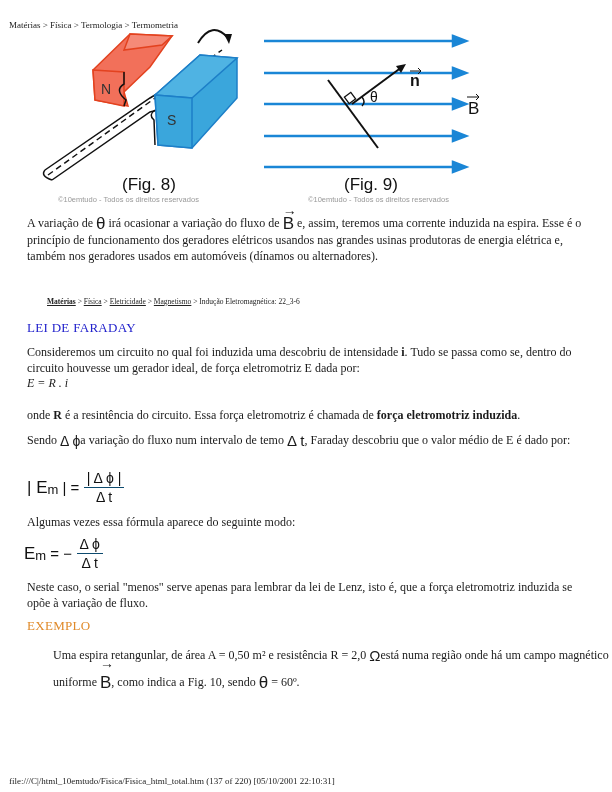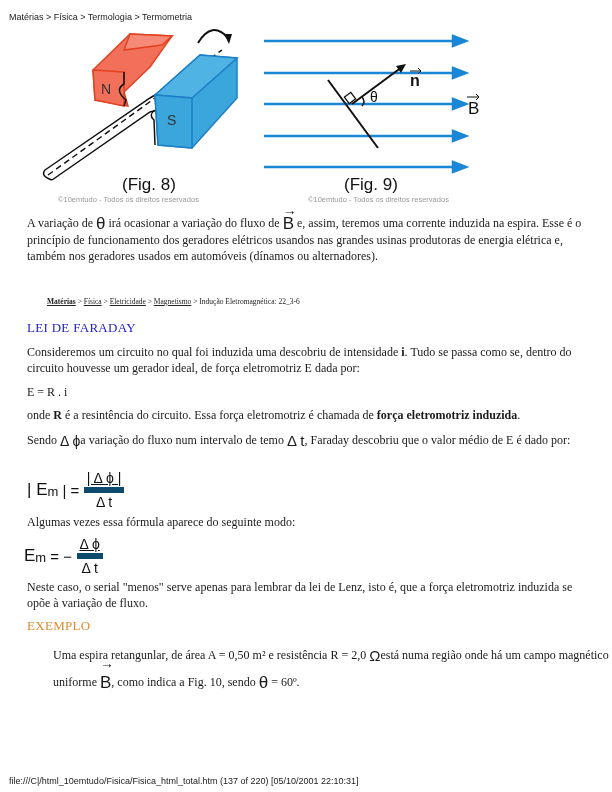--- a/index.html
+++ b/index.html
@@ -1,36 +1,36 @@
 <!DOCTYPE html>
 <html><head>
 <meta charset="utf-8">
 <style>
   html, body { margin: 0; padding: 0; background: #ffffff; }
   body { width: 612px; height: 792px; position: relative; overflow: hidden; color: #1a1a1a; }
-  .crumb-top { position: absolute; left: 9px; top: 12px; font-family: Liberation Sans, sans-serif; font-size: 9px; color: #222; }
+  .crumb-top { position: absolute; left: 9px; top: 20px; font-family: Liberation Serif, serif; font-size: 9px; color: #222; }
   .figs { position: absolute; left: 0; top: 20px; width: 612px; height: 185px; }
   .fig-caption { font-family: "Liberation Sans", sans-serif; font-size: 17px; fill: #111; }
   .fig-copy { font-family: "Liberation Sans", sans-serif; font-size: 7.5px; fill: #999; }
   .content { position: absolute; left: 27px; top: 215px; width: 560px; font-family: "Liberation Serif", serif; font-size: 12px; line-height: 16px; color: #1a1a1a; }
   .content p { margin: 0; }
   .sym { font-family: "Liberation Sans", sans-serif; font-size: 17px; vertical-align: -2px; }
   .vec { display: inline-block; position: relative; font-family: "Liberation Sans", sans-serif; font-size: 17px; vertical-align: -2px; }
   .vec .arr { position: absolute; left: 0px; top: -12px; font-size: 14px; line-height: 12px; }
   .crumb2 { position: absolute; left: 27px; top: 297px; font-family: "Liberation Serif", serif; font-size: 7.5px; color: #222; }
   .crumb2 a { color: #222; text-decoration: underline; }
   .crumb2 .b { font-weight: bold; margin-left: 20px; }
   .h-faraday { position: absolute; left: 27px; top: 320px; font-family: "Liberation Serif", serif; font-size: 13px; color: #2222cc; letter-spacing: 0.3px; }
   .h-exemplo { position: absolute; left: 27px; top: 618px; font-family: "Liberation Serif", serif; font-size: 13px; color: #e08a2a; letter-spacing: 0.3px; }
   .blk { position: absolute; left: 27px; width: 560px; font-family: "Liberation Serif", serif; font-size: 12px; line-height: 16px; color: #1a1a1a; }
   .formula { position: absolute; font-family: "Liberation Sans", sans-serif; color: #111; }
   .frac { display: inline-block; text-align: center; vertical-align: middle; font-size: 14px; line-height: 16px; }
-  .frac .num { border-bottom: 6px solid #0c4a6e; padding: 0 3px 1px; display: block; text-decoration: underline; }
+  .frac .num { border-bottom: 1px solid #0c4a6e; padding: 0 3px 1px; display: block; }
   .frac .den { display: block; padding-top: 1px; }
-  .footer { position: absolute; left: 9px; top: 776px; font-family: Liberation Sans, sans-serif; font-size: 9px; color: #222; }
+  .footer { position: absolute; left: 9px; top: 776px; font-family: Liberation Serif, serif; font-size: 9px; color: #222; }
 </style>
 </head>
 <body>
 
 <div class="crumb-top">Matérias &gt; Física &gt; Termologia &gt; Termometria</div>
 
 <svg class="figs" viewBox="0 0 612 185" width="612" height="185">
 
   <g>
 
@@ -99,21 +99,21 @@
 <div class="crumb2">
   <a class="b">Matérias</a><span> &gt; </span><a>Física</a><span> &gt; </span><a>Eletricidade</a><span> &gt; </span><a>Magnetismo</a><span> &gt; </span><span>Indução Eletromagnética: 22_3-6</span>
 </div>
 
 <div class="h-faraday">LEI DE FARADAY</div>
 
 <div class="blk" style="top:344px;">
   <span>Consideremos um circuito no qual foi induzida uma descobriu de intensidade </span><b>i</b><span>. Tudo se passa como se, dentro do circuito houvesse um gerador ideal, de força eletromotriz E dada por:</span>
 </div>
 
-<div class="blk" style="top:384px;">E = R . i</div>
+<div class="blk" style="top:375px;font-style:italic;">E = R . i</div>
 
 <div class="blk" style="top:407px;">
   <span>onde </span><b>R</b><span> é a resintência do circuito. Essa força eletromotriz é chamada de </span><b>força eletromotriz induzida</b><span>.</span>
 </div>
 
 <div class="blk" style="top:432px;">
   <span>Sendo </span><span class="sym" style="font-size:14px">Δ ϕ</span><span>a variação do fluxo num intervalo de temo </span><span class="sym" style="font-size:15px">Δ t</span><span>, Faraday descobriu que o valor médio de E é dado por:</span>
 </div>
 
 <div class="formula" style="left:27px; top:470px;">

